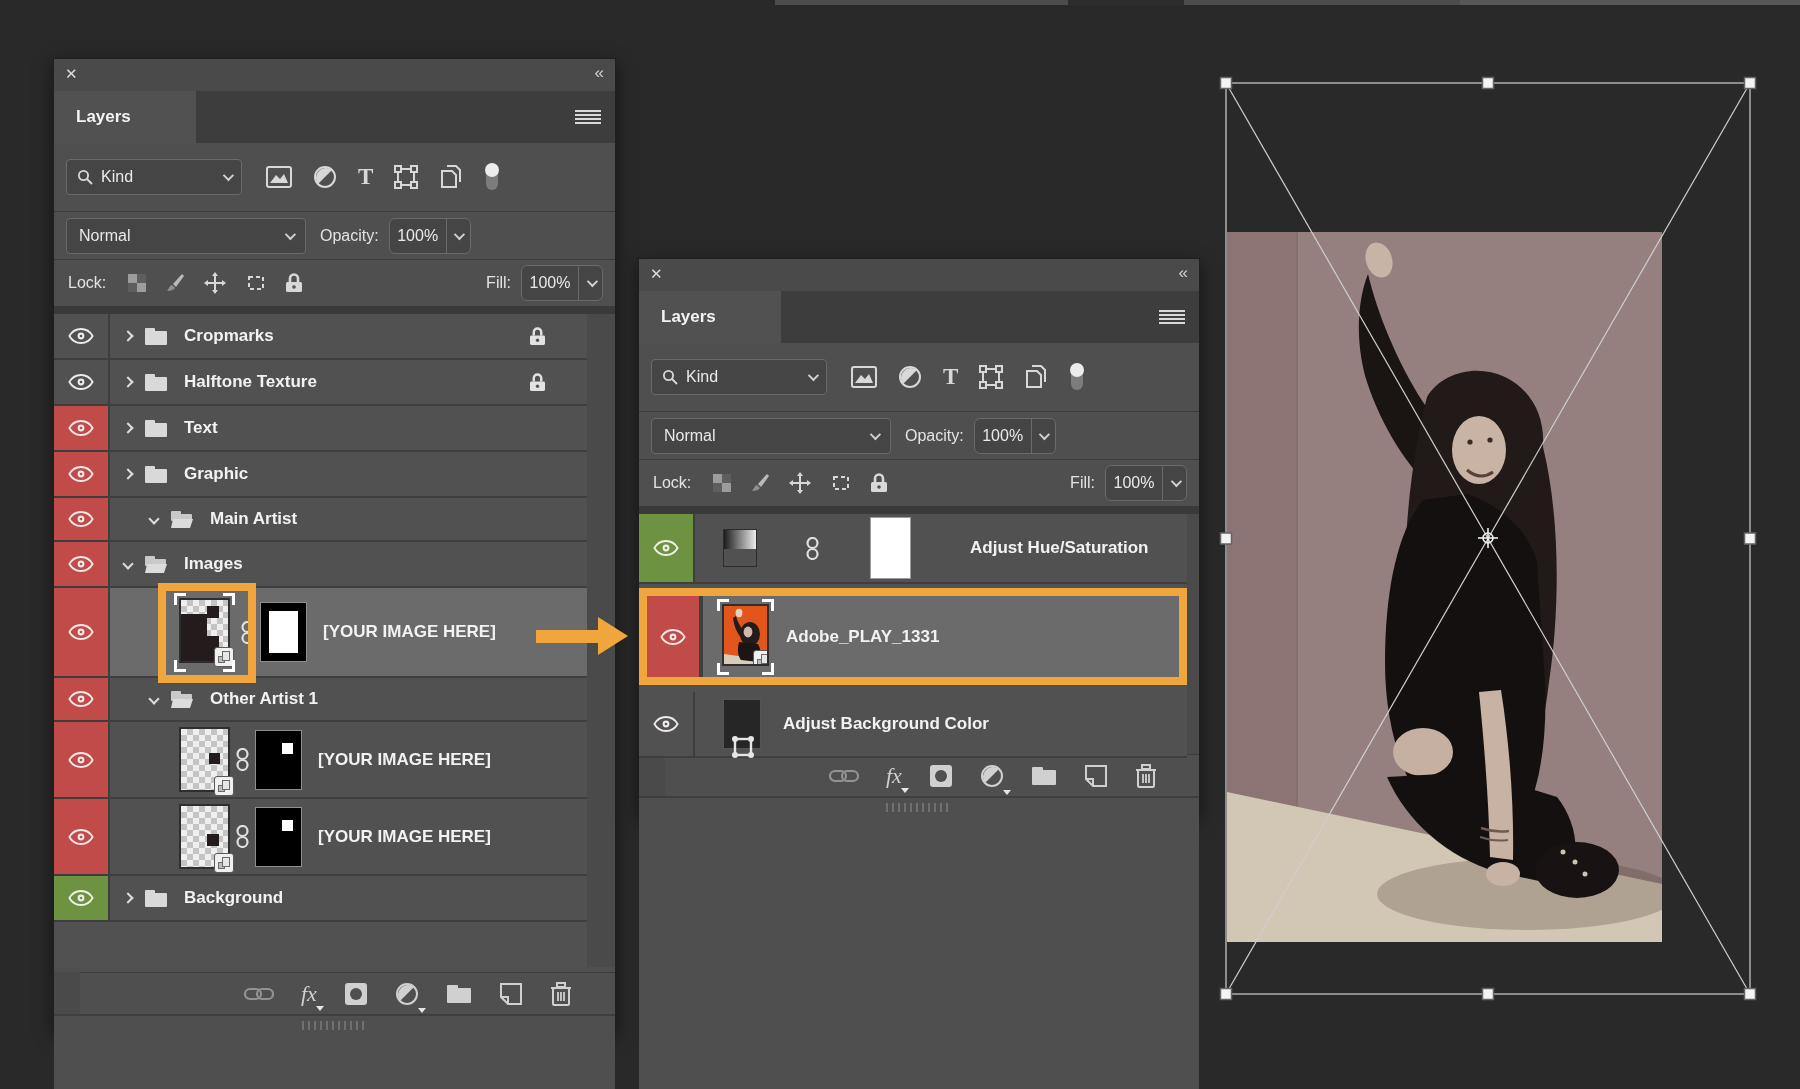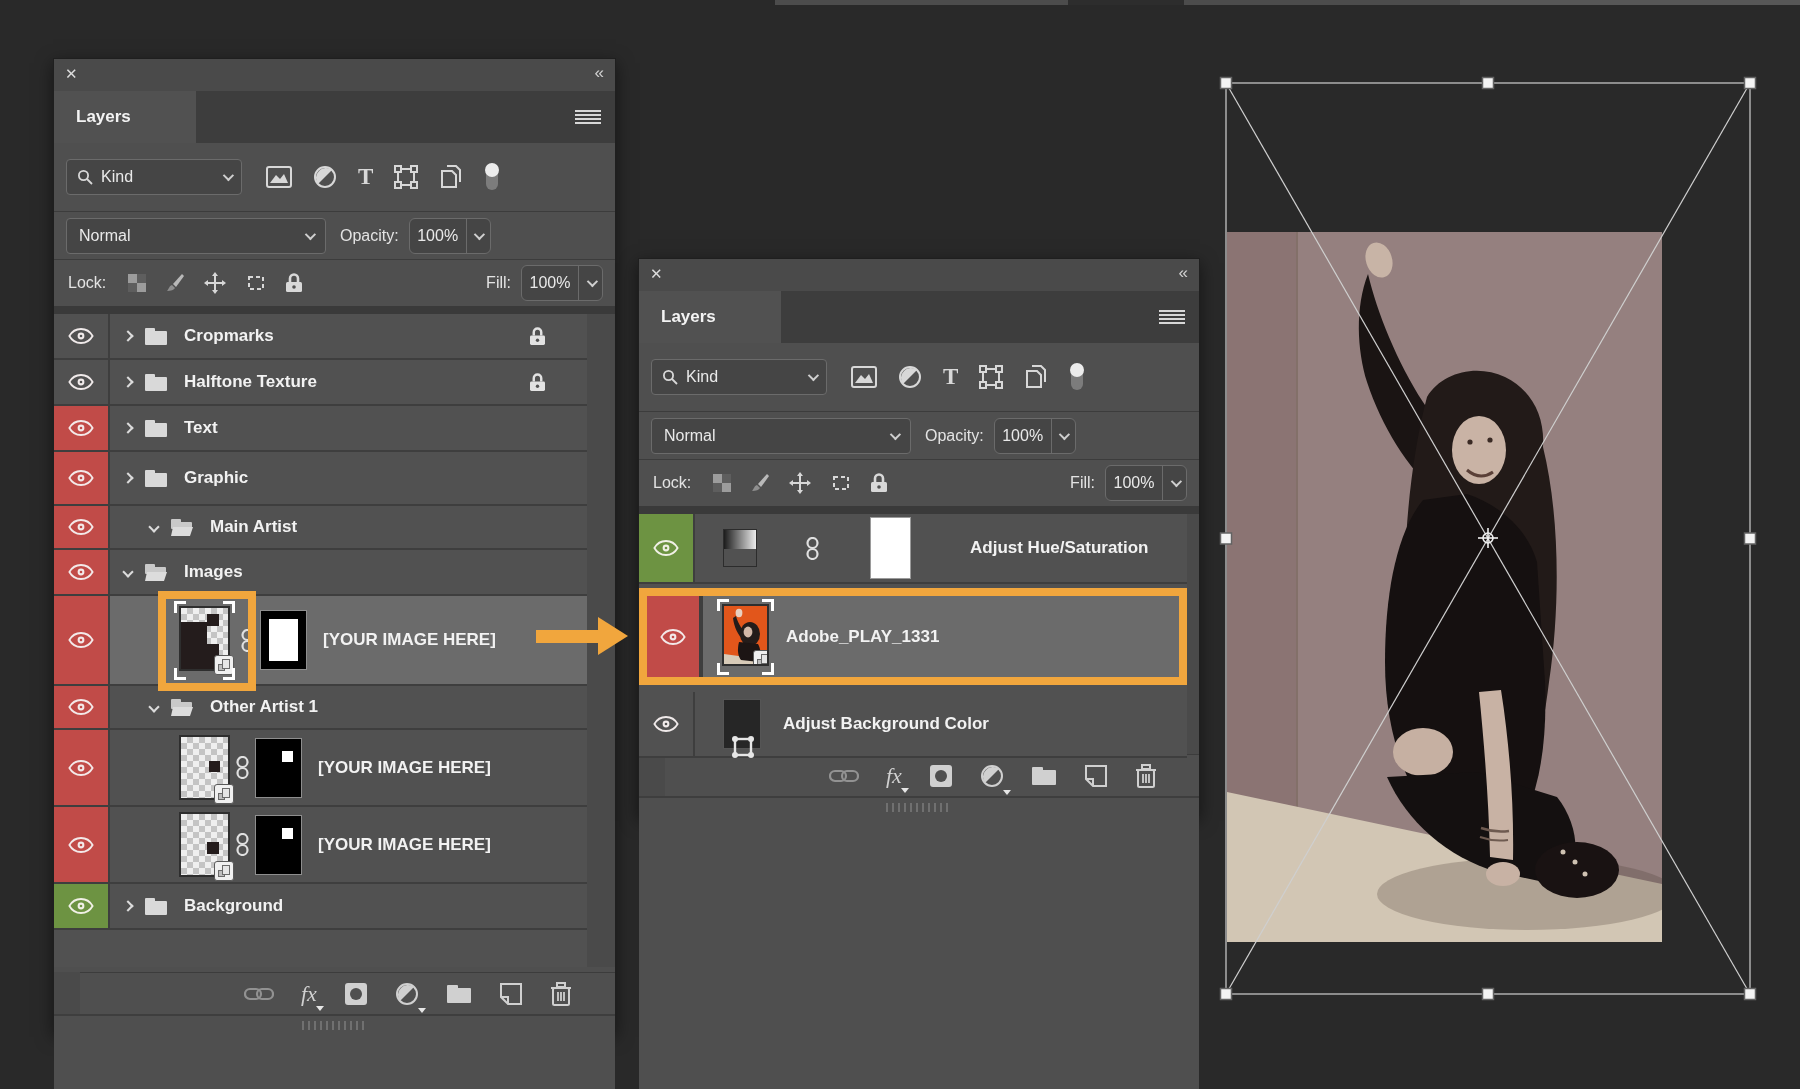--- a/index.html
+++ b/index.html
@@ -43,21 +43,21 @@
   .filter-row { height:68px; border-top:none; }
   .blend-row { height:48px; }
   .lock-row  { height:47px; }
   .band { height:8px; background:#3a3a3a; }
 
   .field {
     background:#454545; border:1px solid #6b6b6b; border-radius:4px;
     height:36px; display:flex; align-items:center; font-size:16px; color:#e9e9e9;
   }
   .dd-kind { width:176px; padding:0 10px; gap:8px; }
-  .dd-blend { width:260px; padding:0 12px; }
+  .dd-blend { width:240px; padding:0 12px; }
   .flex1 { flex:1; }
   .chev { width:8px; height:8px; border-right:2px solid #cfcfcf; border-bottom:2px solid #cfcfcf; display:inline-block; }
   .chev.down { transform:rotate(45deg) translateY(-2px); }
   .val-field { width:82px; padding:0; overflow:hidden;border-radius:6px; }
   .val-field .vtxt { flex:1; text-align:center; }
   .val-field .vchev { width:24px; align-self:stretch; border-left:1px solid #6b6b6b; display:flex; align-items:center; justify-content:center; }
   .hlabel { font-size:16px; color:#e3e3e3; margin:0 10px 0 14px; }
   .filter-icons { display:flex; align-items:center; gap:21px; margin-left:24px; }
   .lk-icons { display:flex; align-items:center; gap:19px; margin-left:12px; }
   .icon { display:inline-flex; align-items:center; justify-content:center; color:#d8d8d8; }
@@ -374,21 +374,21 @@
         <div class="rwc lvl0">
             <span class="tw r"></span>
             <svg class="fold" width="24" height="19" viewBox="0 0 24 19">
               <rect x="1" y="1" width="10" height="5" rx="1" fill="#d9d9d9"></rect>
               <rect x="1" y="4" width="22" height="14" rx="1" fill="#d9d9d9"></rect>
             </svg>
             <span class="lname">Text</span>
           </div>
       </div>
 
-      <div class="lrow" style="height:54px;">
+      <div class="lrow" style="height:46px;">
         <div class="eye red">
             <svg width="26" height="16" viewBox="0 0 26 16">
               <path d="M13 1 C7.5 1 3.4 4.4 1.4 8 C3.4 11.6 7.5 15 13 15 C18.5 15 22.6 11.6 24.6 8 C22.6 4.4 18.5 1 13 1 Z" fill="none" stroke="#f3e9e9" stroke-width="1.8"></path>
               <circle cx="13" cy="8" r="3.4" fill="#f3e9e9"></circle>
               <circle cx="13" cy="8" r="1.3" fill="currentColor"></circle>
             </svg>
           </div>
         <div class="rwc lvl0">
             <span class="tw r"></span>
             <svg class="fold" width="24" height="19" viewBox="0 0 24 19">

